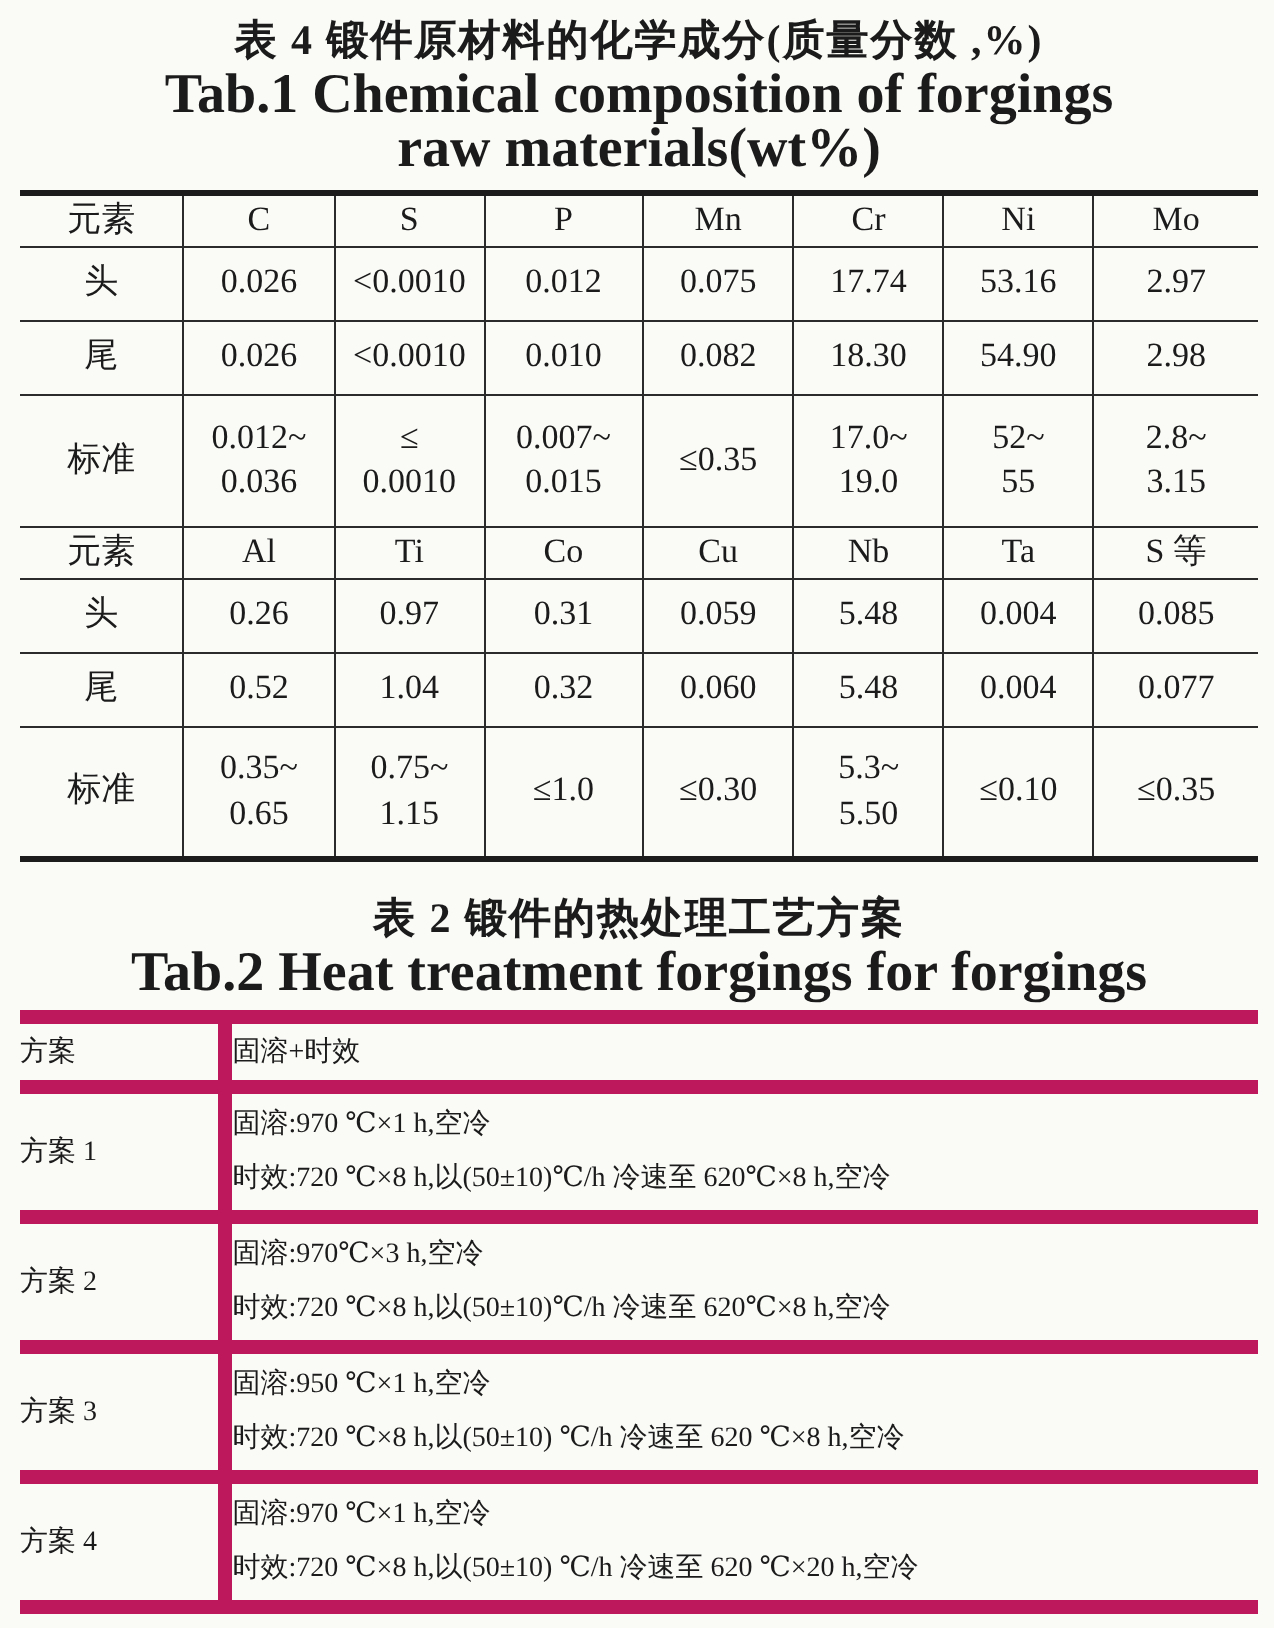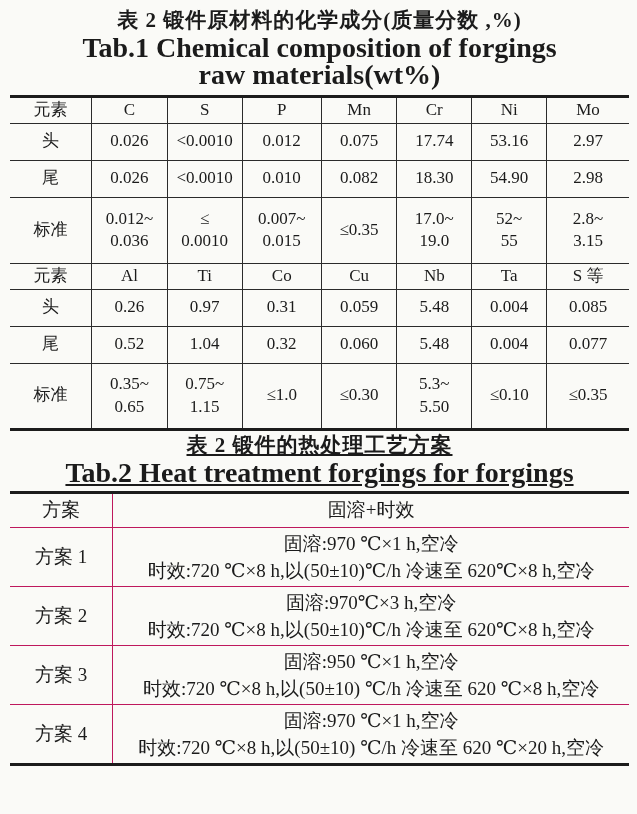--- a/index.html
+++ b/index.html
@@ -49,45 +49,44 @@
     font-size: 17px;
     line-height: 1.35;
     white-space: pre-line;
     padding: 1px 0;
   }
   .t1 td:first-child { border-left: 0; }
   .t1 td:last-child { border-right: 0; }
   .t1 tr.rh { height: 23px; }
   .t1 tr.rd { height: 37px; }
   .t1 tr.rs { height: 66px; }
-  .title2 { margin-top: 0; text-decoration: underline; }
+  .title2 { margin-top: 14px; }
   .t2 {
     margin-top: 5px;
     border-top: 3px solid #1c1c1c;
     border-bottom: 3px solid #1c1c1c;
   }
   .t2 td {
-    border: 1px solid #be185d;
-    text-align: center;
+    border: 7px solid #be185d;
     vertical-align: middle;
-    font-size: 19px;
+    font-size: 14px;
     padding: 2px 0;
   }
   .t2 td:first-child { border-left: 0; }
   .t2 td:last-child { border-right: 0; }
   .t2 tr.hdr { height: 35px; }
   .t2 .proc-line { line-height: 27px; }
 </style>
 </head>
 <body>
 
 <div class="page">
 
   <div class="title-block">
-    <div class="title-zh">表 2  锻件原材料的化学成分(质量分数 ,%)</div>
+    <div class="title-zh">表 4  锻件原材料的化学成分(质量分数 ,%)</div>
     <div class="title-en">Tab.1  Chemical composition of forgings</div>
     <div class="title-en">raw materials(wt%)</div>
   </div>
 
   <table class="t1">
     <colgroup>
       <col style="width:13.2%">
         <col style="width:12.2%">
         <col style="width:12.1%">
         <col style="width:12.8%">

